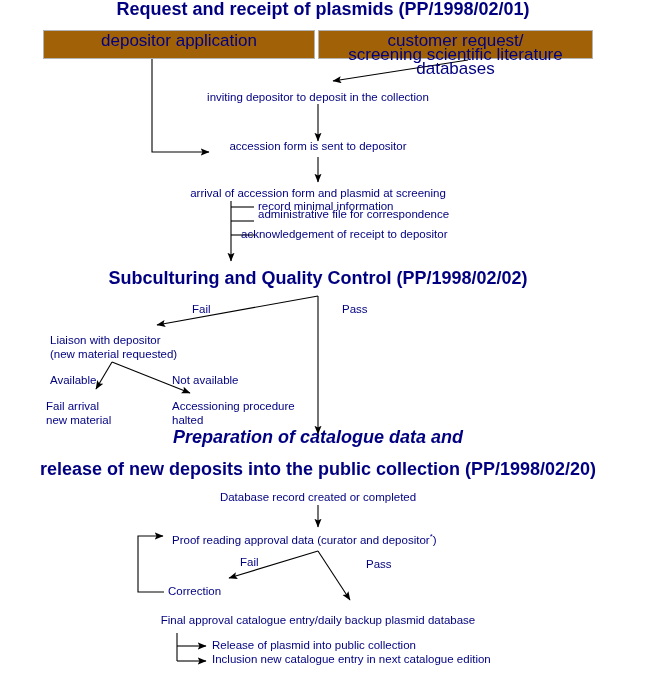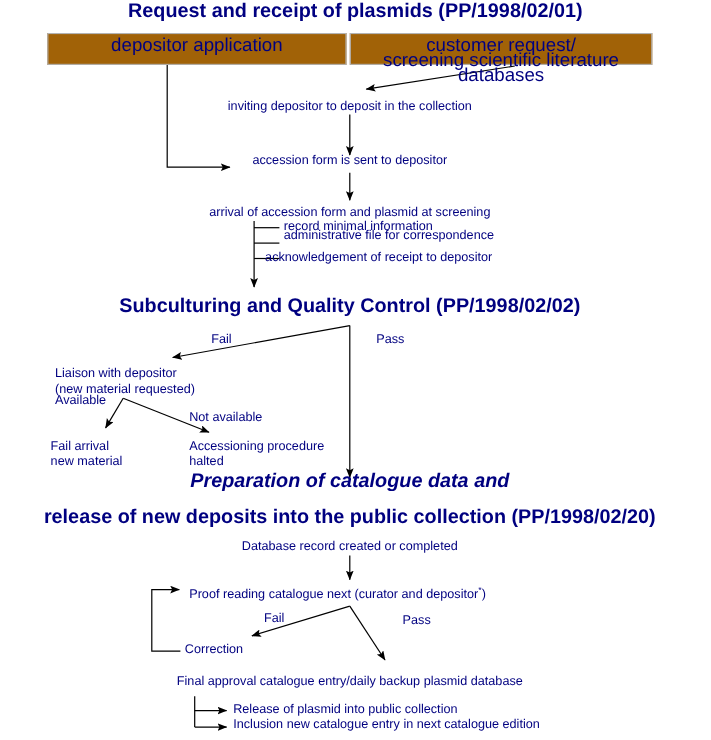--- a/index.html
+++ b/index.html
@@ -121,35 +121,35 @@
 <div class="node" style="left:241px; top:228px;">acknowledgement of receipt to depositor</div>
 
 <div class="node section-title centered" style="left:318px; top:271px; width:520px;">Subculturing and Quality Control (PP/1998/02/02)</div>
 
 <div class="node" style="left:192px; top:303px;">Fail</div>
 <div class="node" style="left:342px; top:303px;">Pass</div>
 
 <div class="node" style="left:50px; top:334px;">Liaison with depositor</div>
 <div class="node" style="left:50px; top:348px;">(new material requested)</div>
 
-<div class="node" style="left:50px; top:358px;">Available</div>
+<div class="node" style="left:50px; top:374px;">Available</div>
 <div class="node" style="left:172px; top:374px;text-align:center;">Not available</div>
 
 <div class="node" style="left:46px; top:400px;">Fail arrival</div>
 <div class="node" style="left:46px; top:414px;">new material</div>
 
 <div class="node" style="left:172px; top:400px;">Accessioning procedure</div>
 <div class="node" style="left:172px; top:414px;">halted</div>
 
 <div class="node section-title centered" style="left:318px; top:430px; width:560px;font-style:italic;">Preparation of catalogue data and</div>
 <div class="node section-title centered" style="left:318px; top:462px; width:560px;">release of new deposits into the public collection (PP/1998/02/20)</div>
 
 <div class="node centered" style="left:318px; top:491px; width:420px;">Database record created or completed</div>
 
-<div class="node" style="left:172px; top:530px;"><span>Proof reading catalogue next (curator and depositor</span><sup>*</sup><span>)</span></div>
+<div class="node" style="left:172px; top:530px;"><span>Proof reading approval data (curator and depositor</span><sup>*</sup><span>)</span></div>
 
 <div class="node" style="left:240px; top:556px;">Fail</div>
 <div class="node" style="left:366px; top:558px;">Pass</div>
 
 <div class="node" style="left:168px; top:585px;text-align:right;">Correction</div>
 
 <div class="node centered" style="left:318px; top:614px; width:520px;">Final approval catalogue entry/daily backup plasmid database</div>
 
 <div class="node" style="left:212px; top:639px;">Release of plasmid into public collection</div>
 <div class="node" style="left:212px; top:653px;">Inclusion new catalogue entry in next catalogue edition</div>

